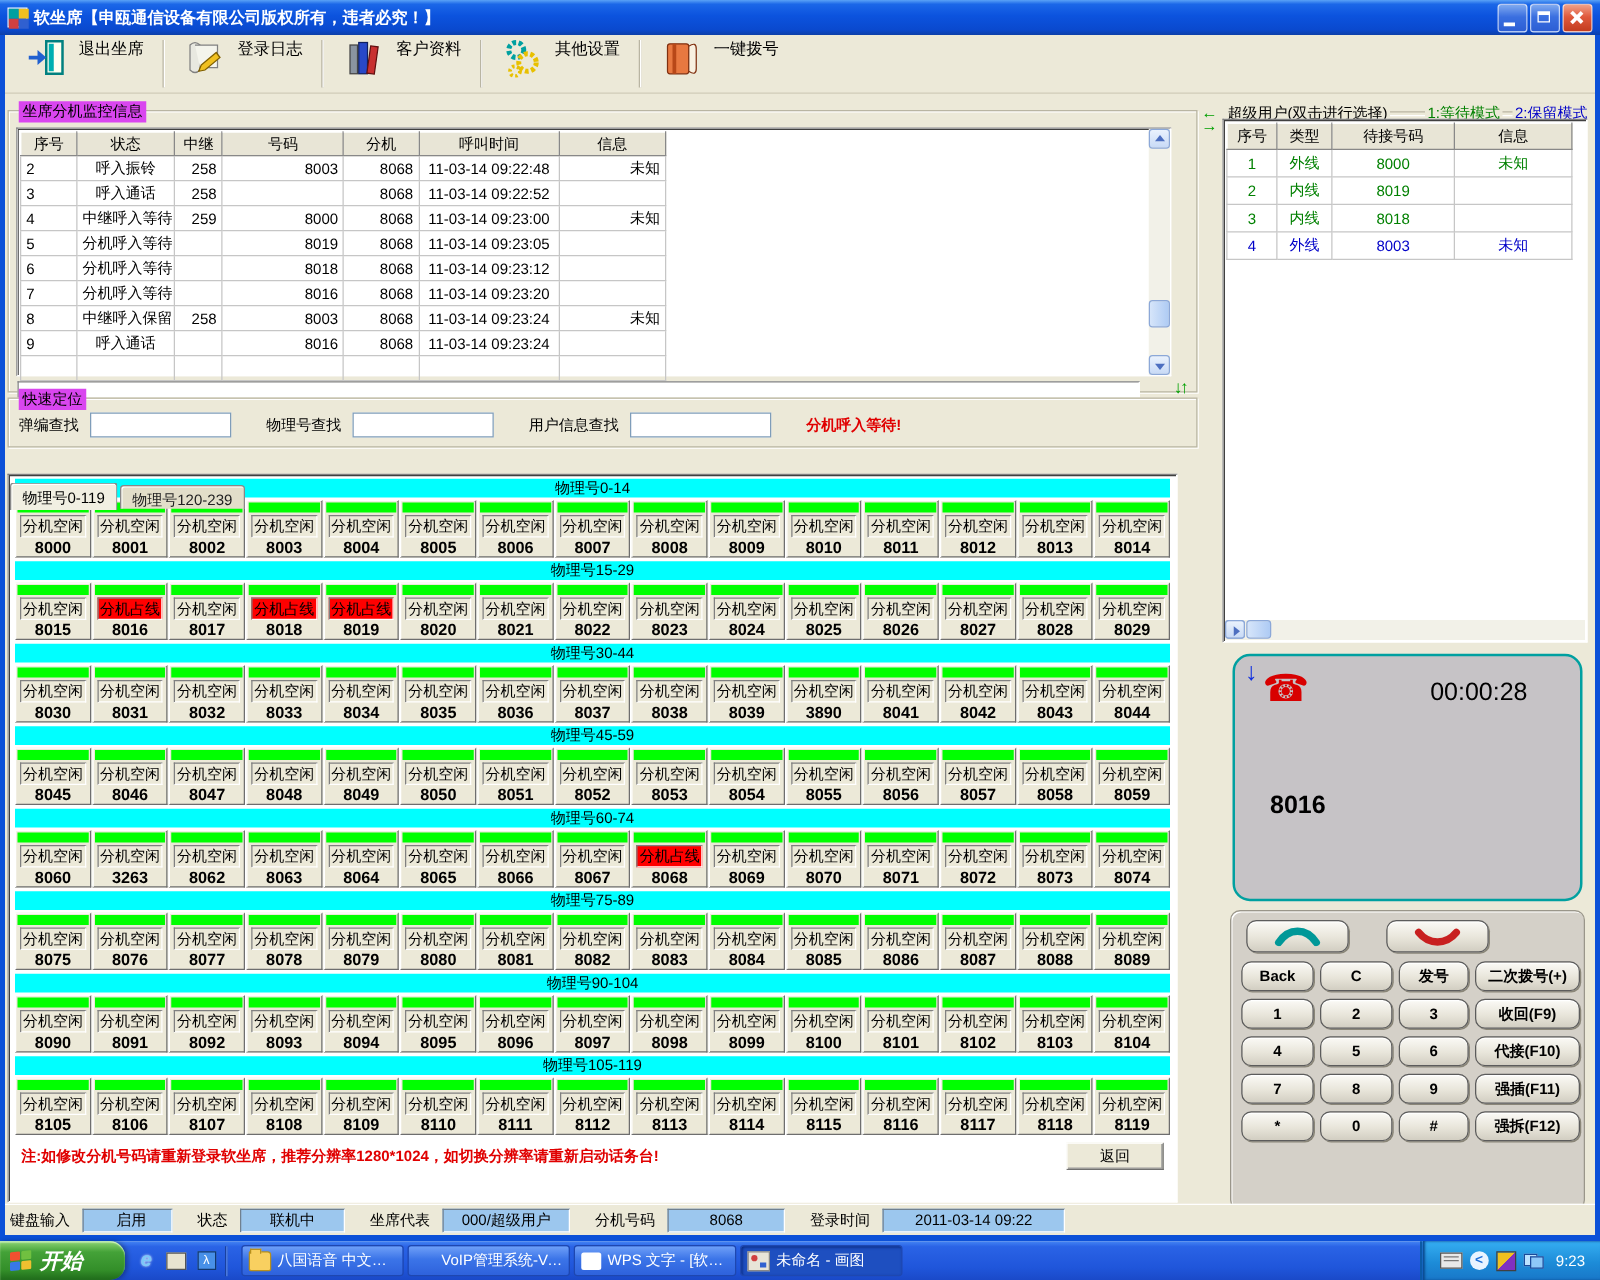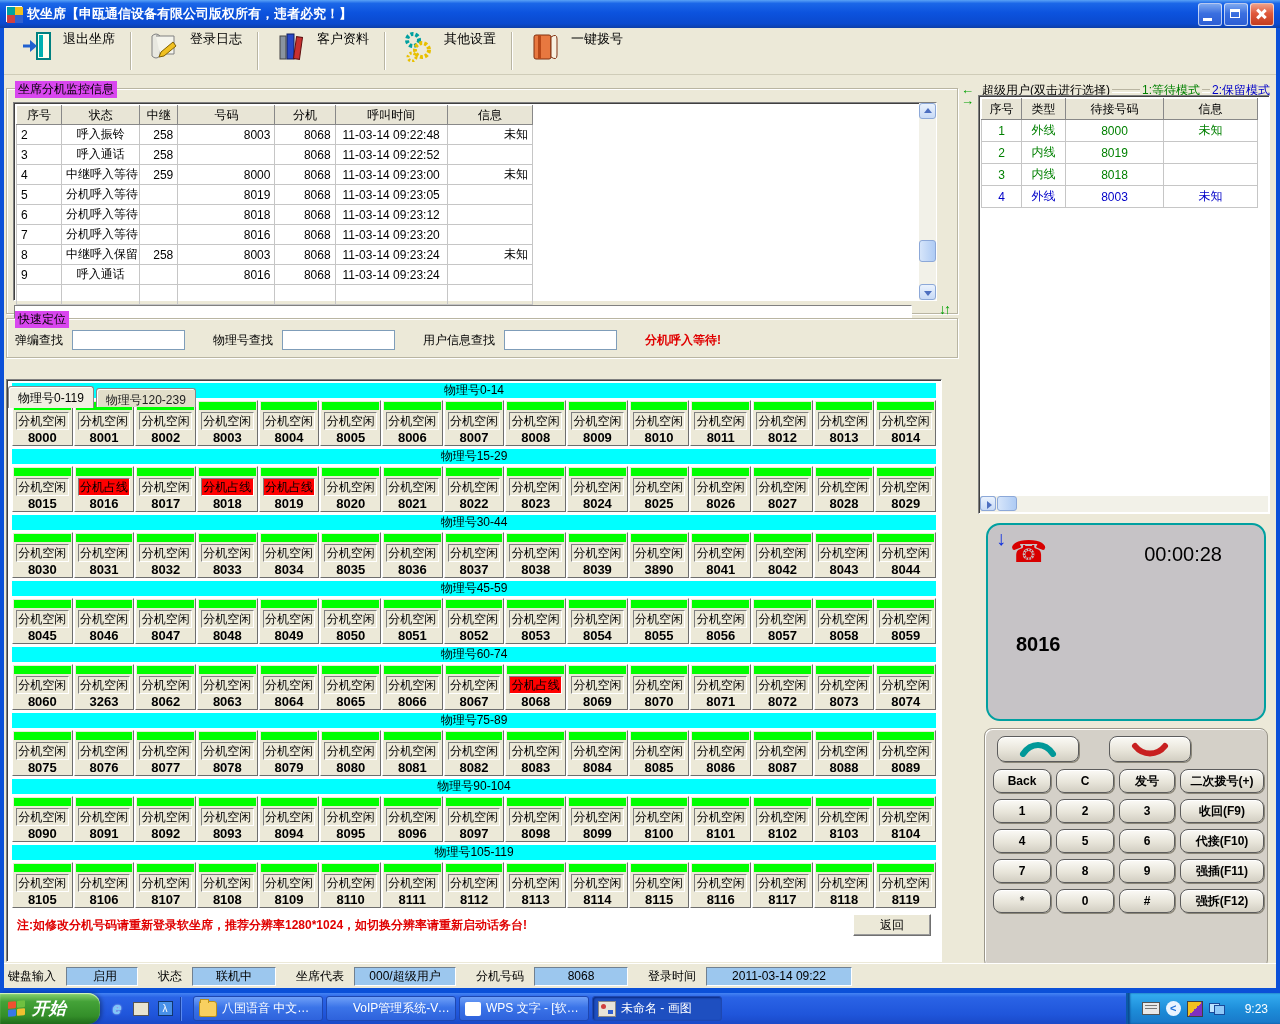--- a/index.html
+++ b/index.html
@@ -151,21 +151,21 @@
   .tray{margin-left:auto;height:31px;display:flex;align-items:center;gap:6px;padding:0 12px 0 14px;
     background:linear-gradient(180deg,#35AEF2 0%,#1D8CD8 55%,#1877C8 100%);border-left:2px solid #0C5AA6;
     box-shadow:inset 2px 0 2px #0A4A90;color:#fff;}
   .tray-kbd{width:16px;height:11px;background:#E8E8E8;border:1px solid #555;position:relative;}
   .tray-kbd::before{content:"";position:absolute;left:2px;top:2px;right:2px;height:1px;background:#777;box-shadow:0 3px 0 #777;}
   .tray-chev{width:15px;height:15px;border-radius:50%;background:#EAF4FF;color:#1D6FD8;font-weight:bold;font-size:11px;line-height:15px;text-align:center;}
   .tray-color{width:14px;height:14px;background:linear-gradient(135deg,#F0C020 0 50%,#8030C0 50% 100%);border:1px solid #404040;}
   .tray-net{width:16px;height:12px;position:relative;}
   .tray-net::before,.tray-net::after{content:"";position:absolute;width:9px;height:8px;background:#BBE2FF;border:1px solid #1A4A9A;}
   .tray-net::before{left:0;top:0;} .tray-net::after{right:0;bottom:0;background:#8EC8F8;}
-  .tray-time{font-size:12px;margin-left:14px;}
+  .tray-time{font-size:12px;margin-left:4px;}
   svg{display:block;}
 </style>
 </head>
 <body>
 
 <div id="screen">
 
   <div class="win-border" id="wb-left"></div>
   <div class="win-border" id="wb-right"></div>
   <div class="win-border" id="wb-bottom"></div>

